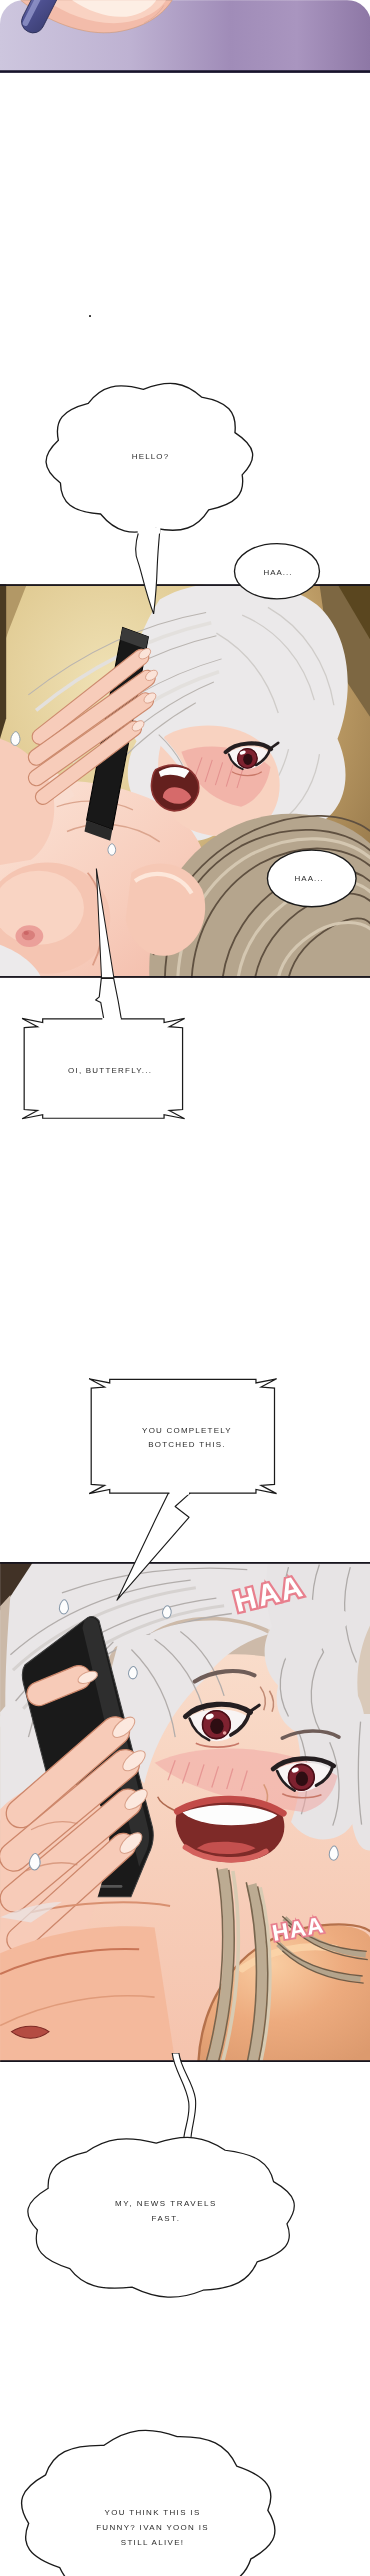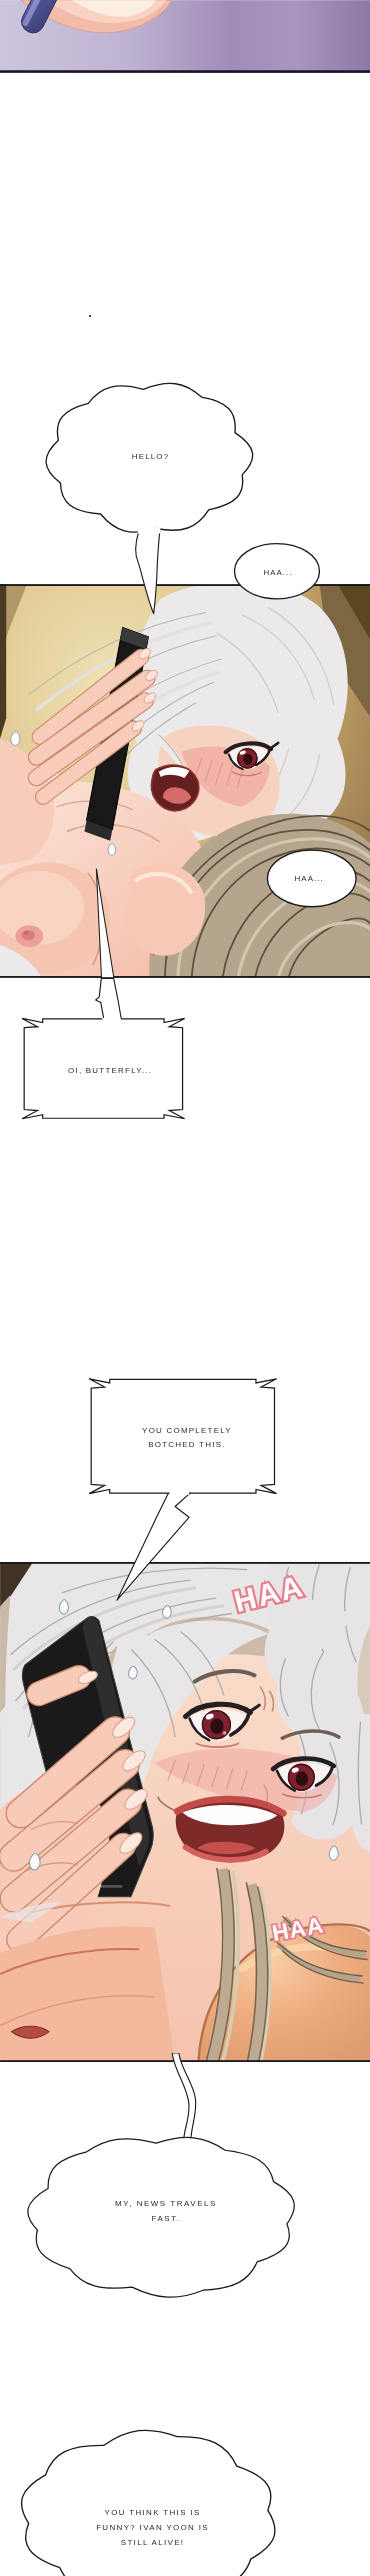--- a/index.html
+++ b/index.html
@@ -1,17 +1,17 @@
 <!DOCTYPE html>
 <html style="font-size:8.2px"><head>
 <meta charset="utf-8">
 <style>
   html,body{margin:0;padding:0;background:#fff;}
   #page{position:relative;width:371px;height:2576px;background:#ffffff;overflow:hidden;
-        font-family:"Liberation Sans",sans-serif;}
+        font-family:"Liberation Sans",sans-serif;border-radius:24px;}
   .abs{position:absolute;}
 </style>
 </head>
 <body>
 <div id="page">
 
 <svg class="abs" style="left:0;top:0;" width="371" height="73" viewBox="0 0 720 141">
   <defs>
     <linearGradient id="p1bg" x1="0" y1="0" x2="1" y2="0">
       <stop offset="0" stop-color="#cdc6de"></stop>

